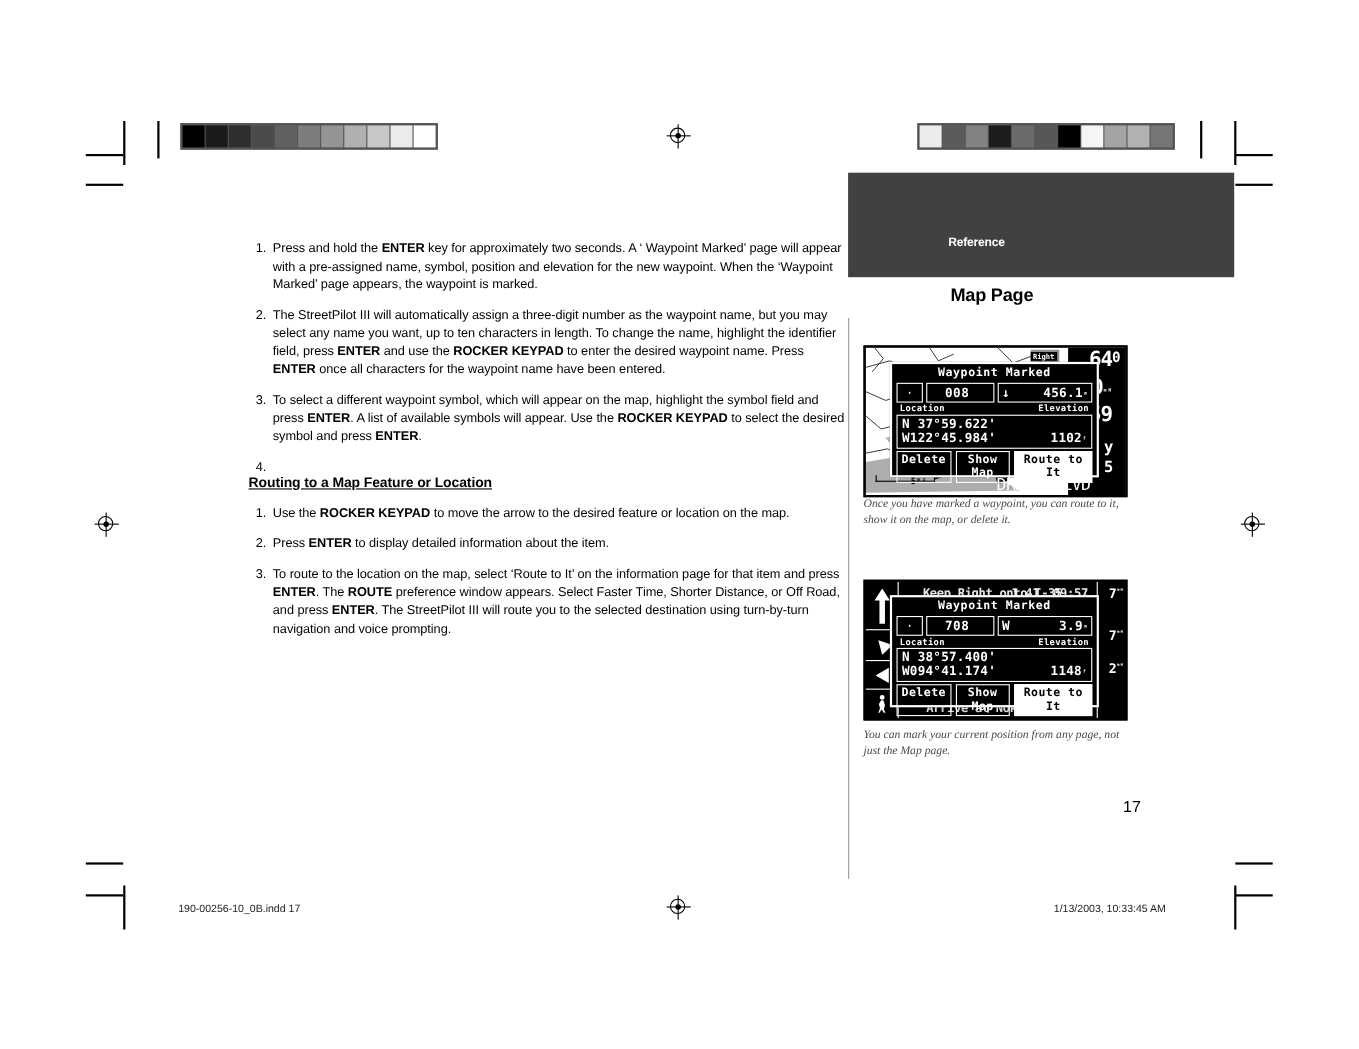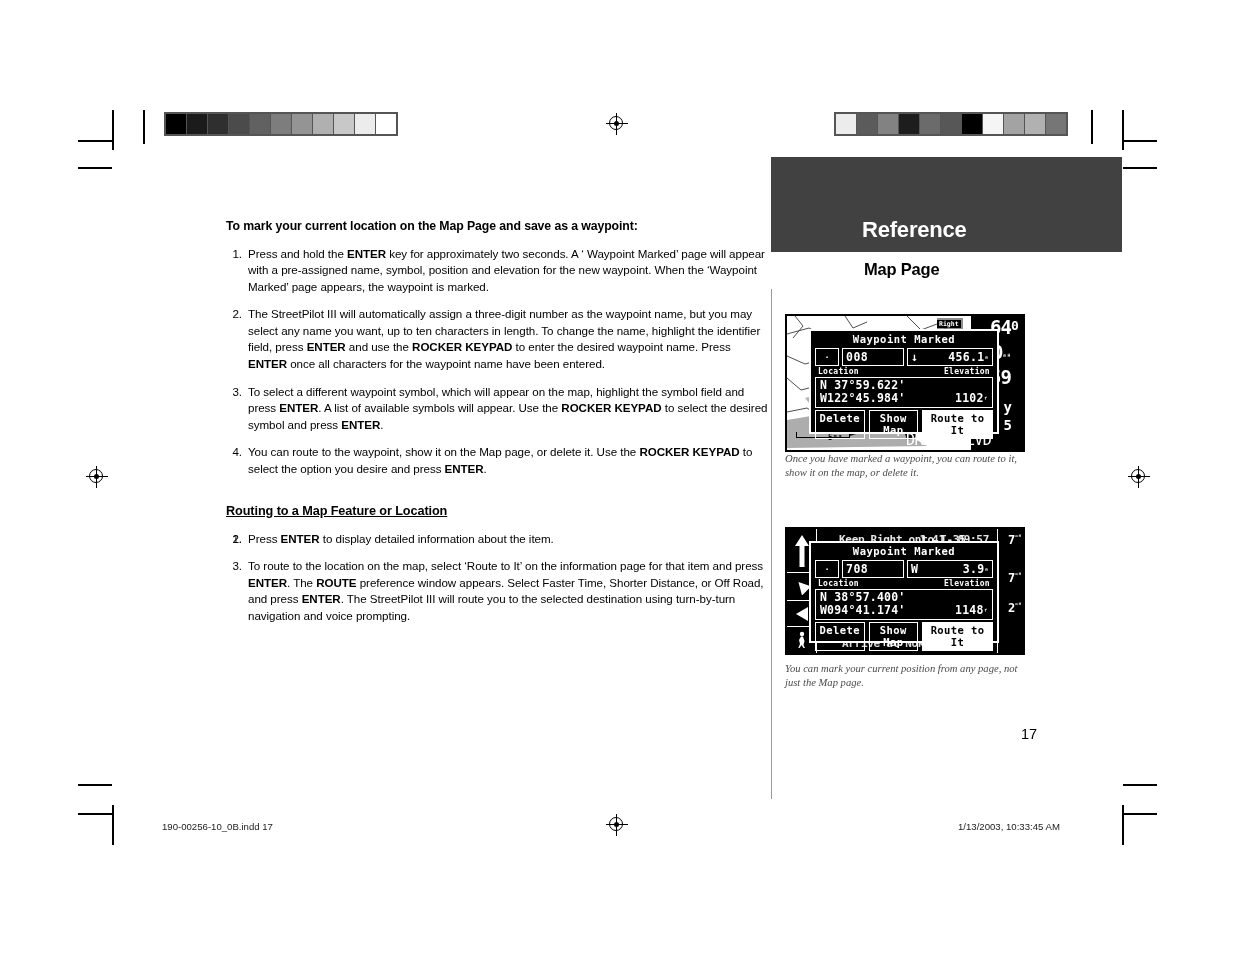--- a/index.html
+++ b/index.html
@@ -118,23 +118,23 @@
     position: absolute;
     left: 771px;
     top: 157px;
     width: 351px;
     height: 95px;
     background: #414141;
   }
   .ref-band span {
     position: absolute;
     left: 91px;
-    bottom: 9px;
+    bottom: 25px;
     color: #ffffff;
-    font-size: 22px;
+    font-size: 11px;
     font-weight: bold;
     letter-spacing: -0.2px;
   }
   .map-page-title {
     position: absolute;
     left: 864px;
     top: 260px;
     font-size: 16.5px;
     font-weight: bold;
     letter-spacing: -0.2px;
@@ -233,21 +233,21 @@
     border: 1.5px solid #fff;
     display: flex; align-items: center; justify-content: center;
     font-size: 11px;
     box-sizing: border-box;
   }
   .wp-name {
     flex: 1;
     border: 1.5px solid #fff;
     font-size: 11.5px;
     font-weight: bold;
-    padding: 1px 3px;
+    padding: 1px 16px;
     box-sizing: border-box;
     letter-spacing: 0.5px;
   }
   .wp-dist {
     width: 86px;
     border: 1.5px solid #fff;
     font-size: 11.5px;
     font-weight: bold;
     box-sizing: border-box;
     display: flex;
@@ -450,33 +450,32 @@
     <div class="pw" style="background: rgb(87, 87, 87);"></div>
     <div class="pw" style="background: rgb(0, 0, 0);"></div>
     <div class="pw" style="background: rgb(245, 245, 245);"></div>
     <div class="pw" style="background: rgb(163, 163, 163);"></div>
     <div class="pw" style="background: rgb(177, 177, 177);"></div>
     <div class="pw" style="background: rgb(118, 118, 118);"></div>
   </div>
 
 <div class="left-col">
 
-  <div class="h-bold">To mark your current location on the Map Page and save as a waypoint:</div>
 
   <ol class="steps" id="steps1">
       <li><span class="num">1.</span><span>Press and hold the <b>ENTER</b> key for approximately two seconds. A ‘ Waypoint Marked’ page will appear with a pre-assigned name, symbol, position and elevation for the new waypoint. When the ‘Waypoint Marked’ page appears, the waypoint is marked.</span></li>
       <li><span class="num">2.</span><span>The StreetPilot III will automatically assign a three-digit number as the waypoint name, but you may select any name you want, up to ten characters in length. To change the name, highlight the identifier field, press <b>ENTER</b> and use the <b>ROCKER KEYPAD</b> to enter the desired waypoint name. Press <b>ENTER</b> once all characters for the waypoint name have been entered.</span></li>
       <li><span class="num">3.</span><span>To select a different waypoint symbol, which will appear on the map, highlight the symbol field and press <b>ENTER</b>. A list of available symbols will appear. Use the <b>ROCKER KEYPAD</b> to select the desired symbol and press <b>ENTER</b>.</span></li>
-      <li><span class="num">4.</span><span>You can route to the waypoint, show it on the Map page, or delete it. Use the <b>ROCKER KEYPAD</b> to select the option you desire and press <b>ENTER</b>.</span></li>
+      <li><span class="num">4.</span></li>
     </ol>
 
   <div class="sub-head">Routing to a Map Feature or Location</div>
 
   <ol class="steps block2" id="steps2">
-      <li><span class="num">1.</span></li>
+      <li><span class="num">1.</span><span>Use the <b>ROCKER KEYPAD</b> to move the arrow to the desired feature or location on the map.</span></li>
       <li><span class="num">2.</span><span>Press <b>ENTER</b> to display detailed information about the item.</span></li>
       <li><span class="num">3.</span><span>To route to the location on the map, select ‘Route to It’ on the information page for that item and press <b>ENTER</b>. The <b>ROUTE</b> preference window appears. Select Faster Time, Shorter Distance, or Off Road, and press <b>ENTER</b>. The StreetPilot III will route you to the selected destination using turn-by-turn navigation and voice prompting.</span></li>
     </ol>
 
 </div>
 
 <div class="rule-v"></div>
 
 <div class="ref-band">
   <span>Reference</span>

